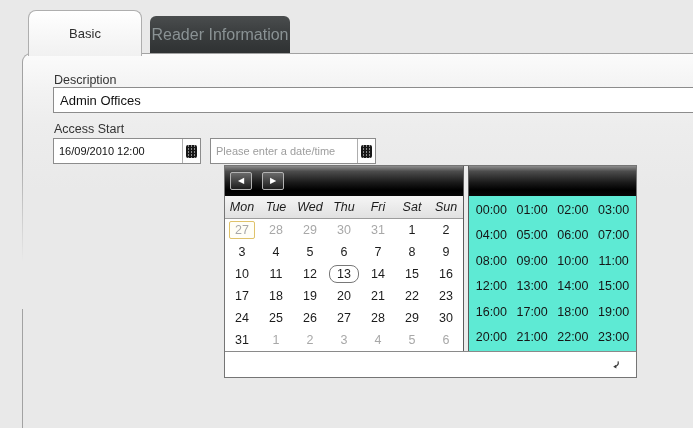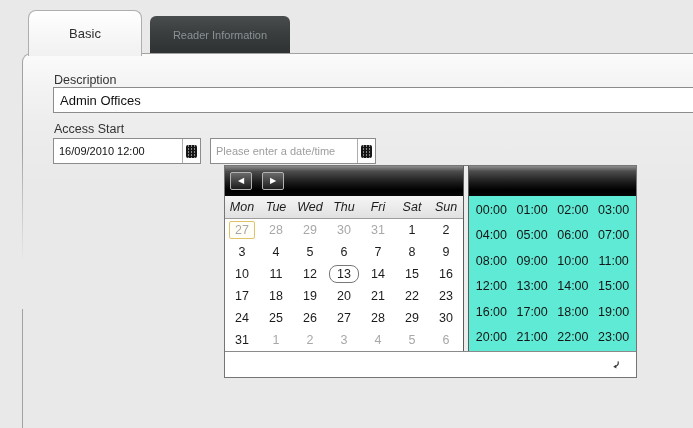--- a/index.html
+++ b/index.html
@@ -14,21 +14,21 @@
     left:28px;top:10px;width:112px;height:45px;z-index:3;
     background:linear-gradient(180deg,#ffffff 0%,#f7f7f7 55%,#f1f1f1 100%);
     border:1px solid #aeaeae;border-bottom:none;border-radius:8px 8px 0 0;
     box-shadow:inset 0 1px 0 #fff;
     font-size:13px;color:#2e2e2e;
   }
   .tab-dark{
     left:150px;top:16px;width:140px;height:37px;z-index:1;
     background:linear-gradient(180deg,#4a4d4e 0%,#3b3e3f 45%,#2f3233 100%);
     border-radius:6px 6px 0 0;
-    font-size:11px;color:#8a9294;
+    font-size:16px;color:#8a9294;
   }
   
   .panel{
     position:absolute;left:22px;top:53px;right:-10px;bottom:-10px;z-index:2;
     border-top:1px solid #a2a2a2;border-left:1px solid #a2a2a2;
     border-radius:9px 0 0 0;
     background:linear-gradient(180deg,#fbfbfb 0px,#f3f3f3 34px,#ededed 70px,#e9e9e9 135px);
   }
   .fade-left{
     position:absolute;left:-1px;top:95px;width:1px;height:160px;

